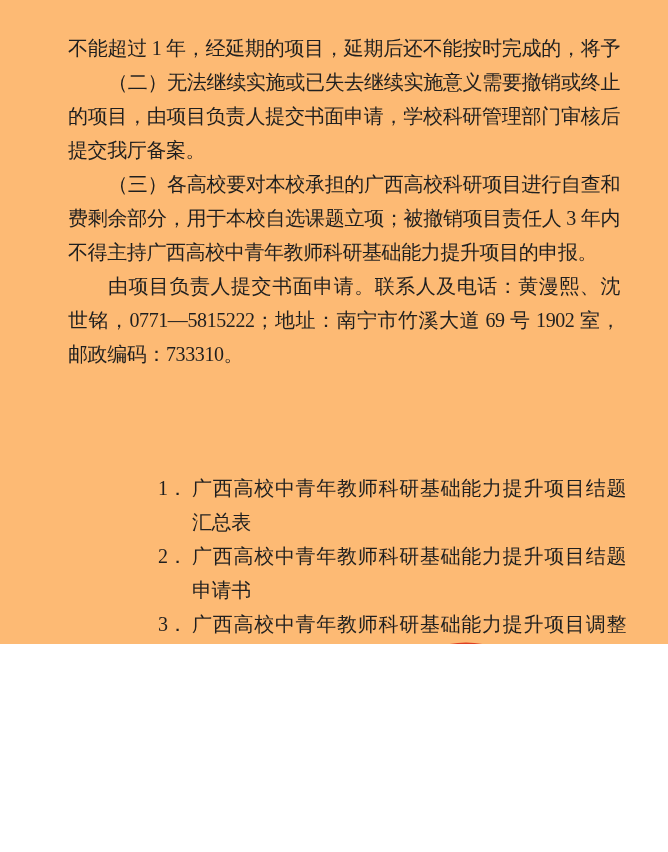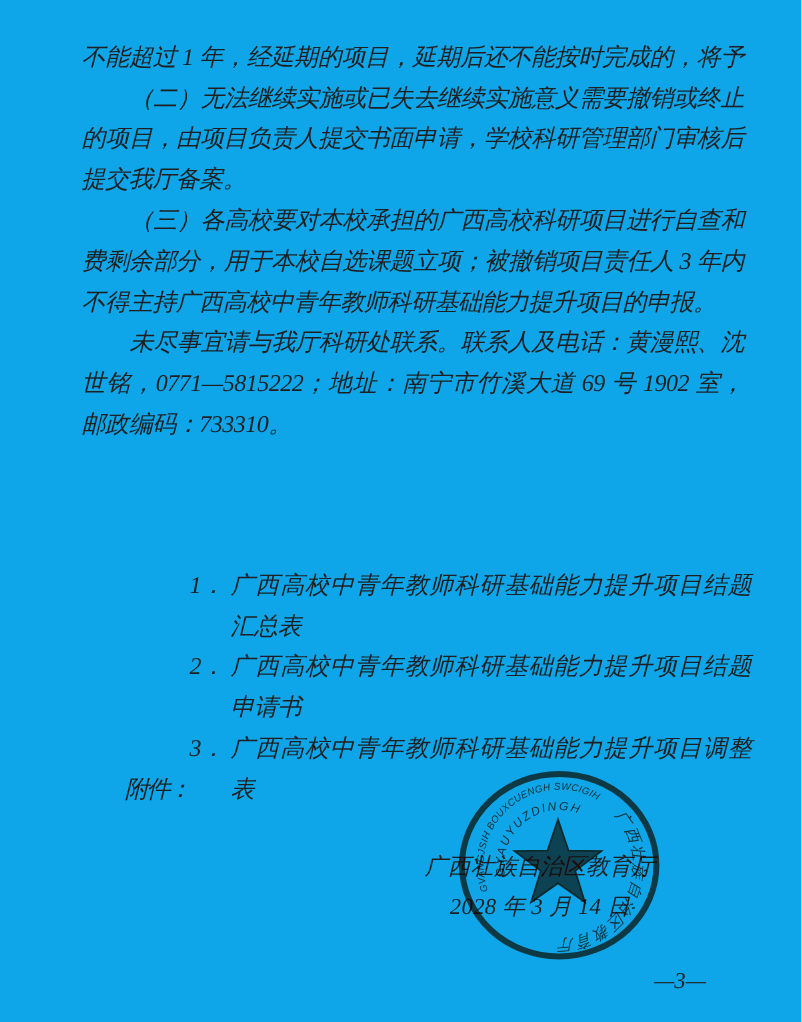--- a/index.html
+++ b/index.html
@@ -1,23 +1,22 @@
 <!DOCTYPE html>
 <html><head>
 <meta charset="utf-8">
 <style>
   html,body { margin:0; padding:0; background:#ffffff; }
   .page {
     position:relative;
-    width:668px; height:852px;
-    background:#0ea5e9;
+    width:668px; height:644px;
+    background:#fdba74;
     overflow:hidden;
     font-family:"Liberation Serif","DejaVu Serif",serif;
     color:#1f1f1f;
-    font-style:italic;
   }
   
   .body-text {
     position:absolute; left:68px; top:31px; width:552px;
     font-size:20px; letter-spacing:-0.4px;
   }
   .para { margin:0; }
   .line {
     line-height:34px;
     text-align:justify;
@@ -73,21 +72,21 @@
         <div class="line">（二）无法继续实施或已失去继续实施意义需要撤销或终止</div>
         <div class="line">的项目，由项目负责人提交书面申请，学校科研管理部门审核后</div>
         <div class="line last">提交我厅备案。</div>
       </div>
       <div class="para indent">
         <div class="line">（三）各高校要对本校承担的广西高校科研项目进行自查和</div>
         <div class="line">费剩余部分，用于本校自选课题立项；被撤销项目责任人 3 年内</div>
         <div class="line last">不得主持广西高校中青年教师科研基础能力提升项目的申报。</div>
       </div>
       <div class="para indent">
-        <div class="line">未尽事宜请与我厅科研处联系。联系人及电话：黄漫熙、沈</div>
+        <div class="line">由项目负责人提交书面申请。联系人及电话：黄漫熙、沈</div>
         <div class="line">世铭，0771—5815222；地址：南宁市竹溪大道 69 号 1902 室，</div>
         <div class="line last">邮政编码：733310。</div>
       </div>
     </div>
 
   <div class="attachments">
     <span class="att-label">附件：</span>
     <div id="att-items">
         <div class="att-item">
           <span class="att-num">1．</span>

